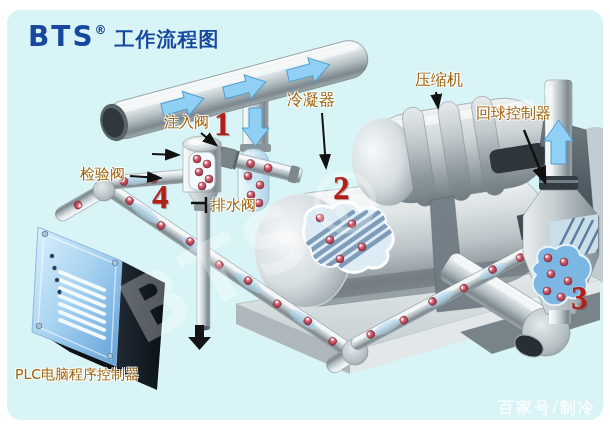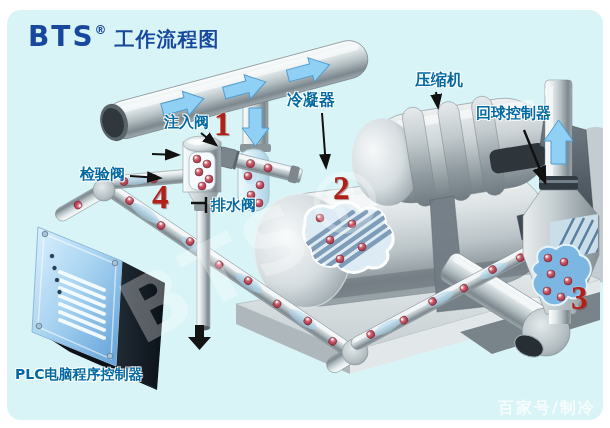--- a/index.html
+++ b/index.html
@@ -2,21 +2,21 @@
 <html><head>
 <meta charset="utf-8">
 <style>
   html,body{margin:0;padding:0;background:#ffffff;}
   .stage{position:relative;width:610px;height:428px;background:#ffffff;overflow:hidden;
          font-family:"DejaVu Sans",sans-serif;}
   .canvas{position:absolute;left:7px;top:10px;width:596px;height:410px;
           background:#d8f4f6;border-radius:14px;}
   svg.art{position:absolute;left:0;top:0;width:610px;height:428px;z-index:3;}
   .overlay{position:absolute;left:0;top:0;width:527px;height:428px;z-index:5;pointer-events:none;}
-  .lbl{position:absolute;font-weight:bold;color:#0369a1;font-size:15px;white-space:nowrap;
+  .lbl{position:absolute;font-weight:normal;color:#a16207;font-size:15px;white-space:nowrap;
        text-shadow:-1px -1px 0 rgba(255,255,255,.85),1px -1px 0 rgba(255,255,255,.85),
                    -1px 1px 0 rgba(255,255,255,.85),1px 1px 0 rgba(255,255,255,.85);}
   .lbl.big{font-size:16px;}
   .lbl.small{font-size:14px;}
   .num{position:absolute;color:#b02018;font-family:"Liberation Serif",serif;font-weight:bold;
        font-size:33px;line-height:1;text-shadow:1px 1px 1px rgba(90,0,0,.45),0 0 2px rgba(255,255,255,.7);}
   .title{position:absolute;left:28px;top:20px;color:#17489e;white-space:nowrap;z-index:6;}
   .title .brand{font-size:28px;font-weight:800;letter-spacing:2px;}
   .title .reg{font-size:12px;font-weight:800;position:relative;top:-12px;}
   .title .suffix{font-size:20px;font-weight:800;margin-left:8px;letter-spacing:1px;}

